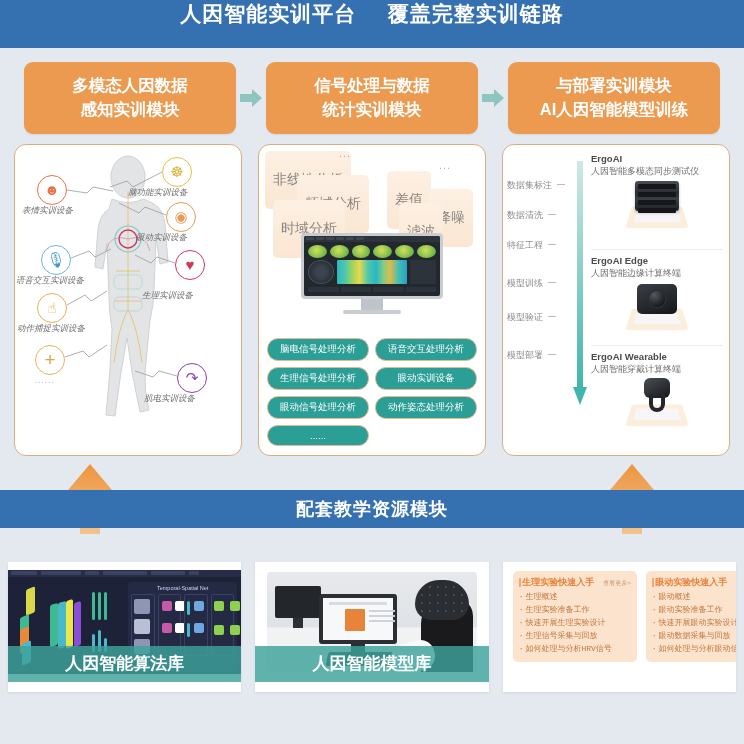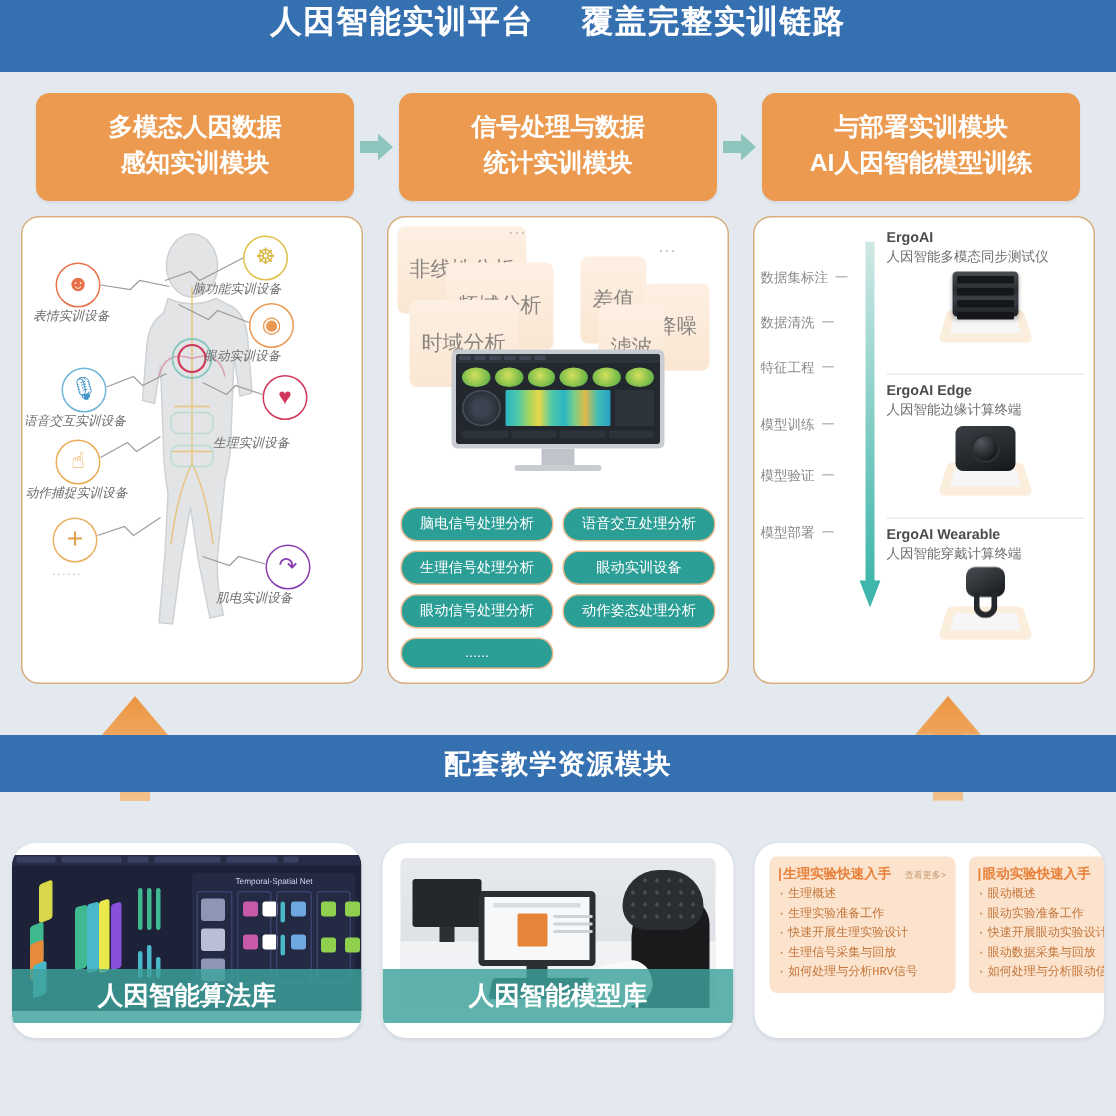--- a/index.html
+++ b/index.html
@@ -203,21 +203,21 @@
   .ua2 { left:610px; }
   .banner {
     position:absolute; left:0; right:0; top:26px; height:38px;
     background:#3570b0; display:flex; align-items:center; justify-content:center;
   }
   .banner .bt { color:#fff; font-size:18px; font-weight:bold; letter-spacing:1px; }
 
   
   .botrow { display:flex; gap:14px; padding:10px 8px 0 8px; }
   .bcard {
-    flex:1; height:130px; background:#fff; border-radius:16px;
+    flex:1; height:130px; background:#fff; border-radius:1px;
     position:relative; overflow:hidden;
     box-shadow:0 1px 3px rgba(0,0,0,.08);
   }
   .bcard .lbl {
     position:absolute; left:0; right:0; bottom:10px; height:36px;
     background:rgba(61,162,155,.82); display:flex; align-items:center;
     justify-content:center; color:#fff; font-size:17px; font-weight:bold;
   }
   .bcard.third .lbl { justify-content:flex-end; padding-right:4px; }
 

